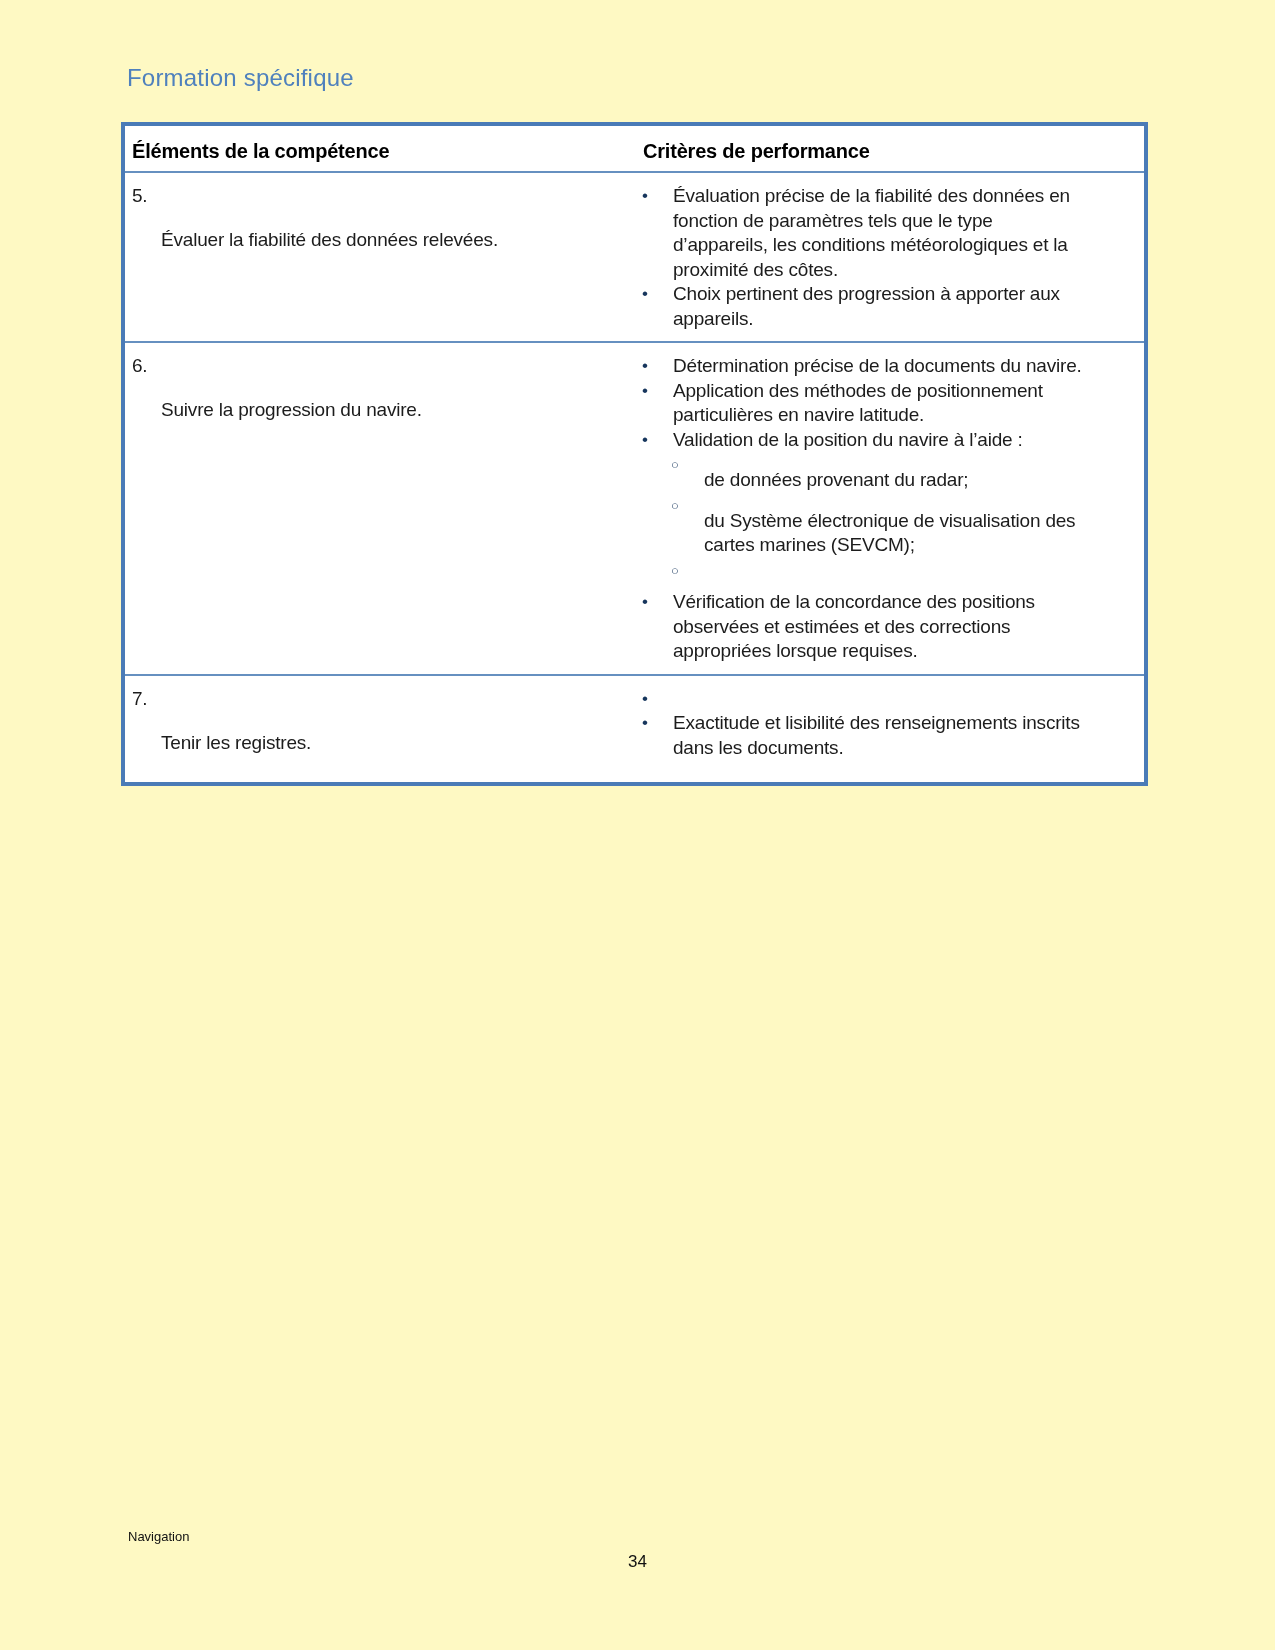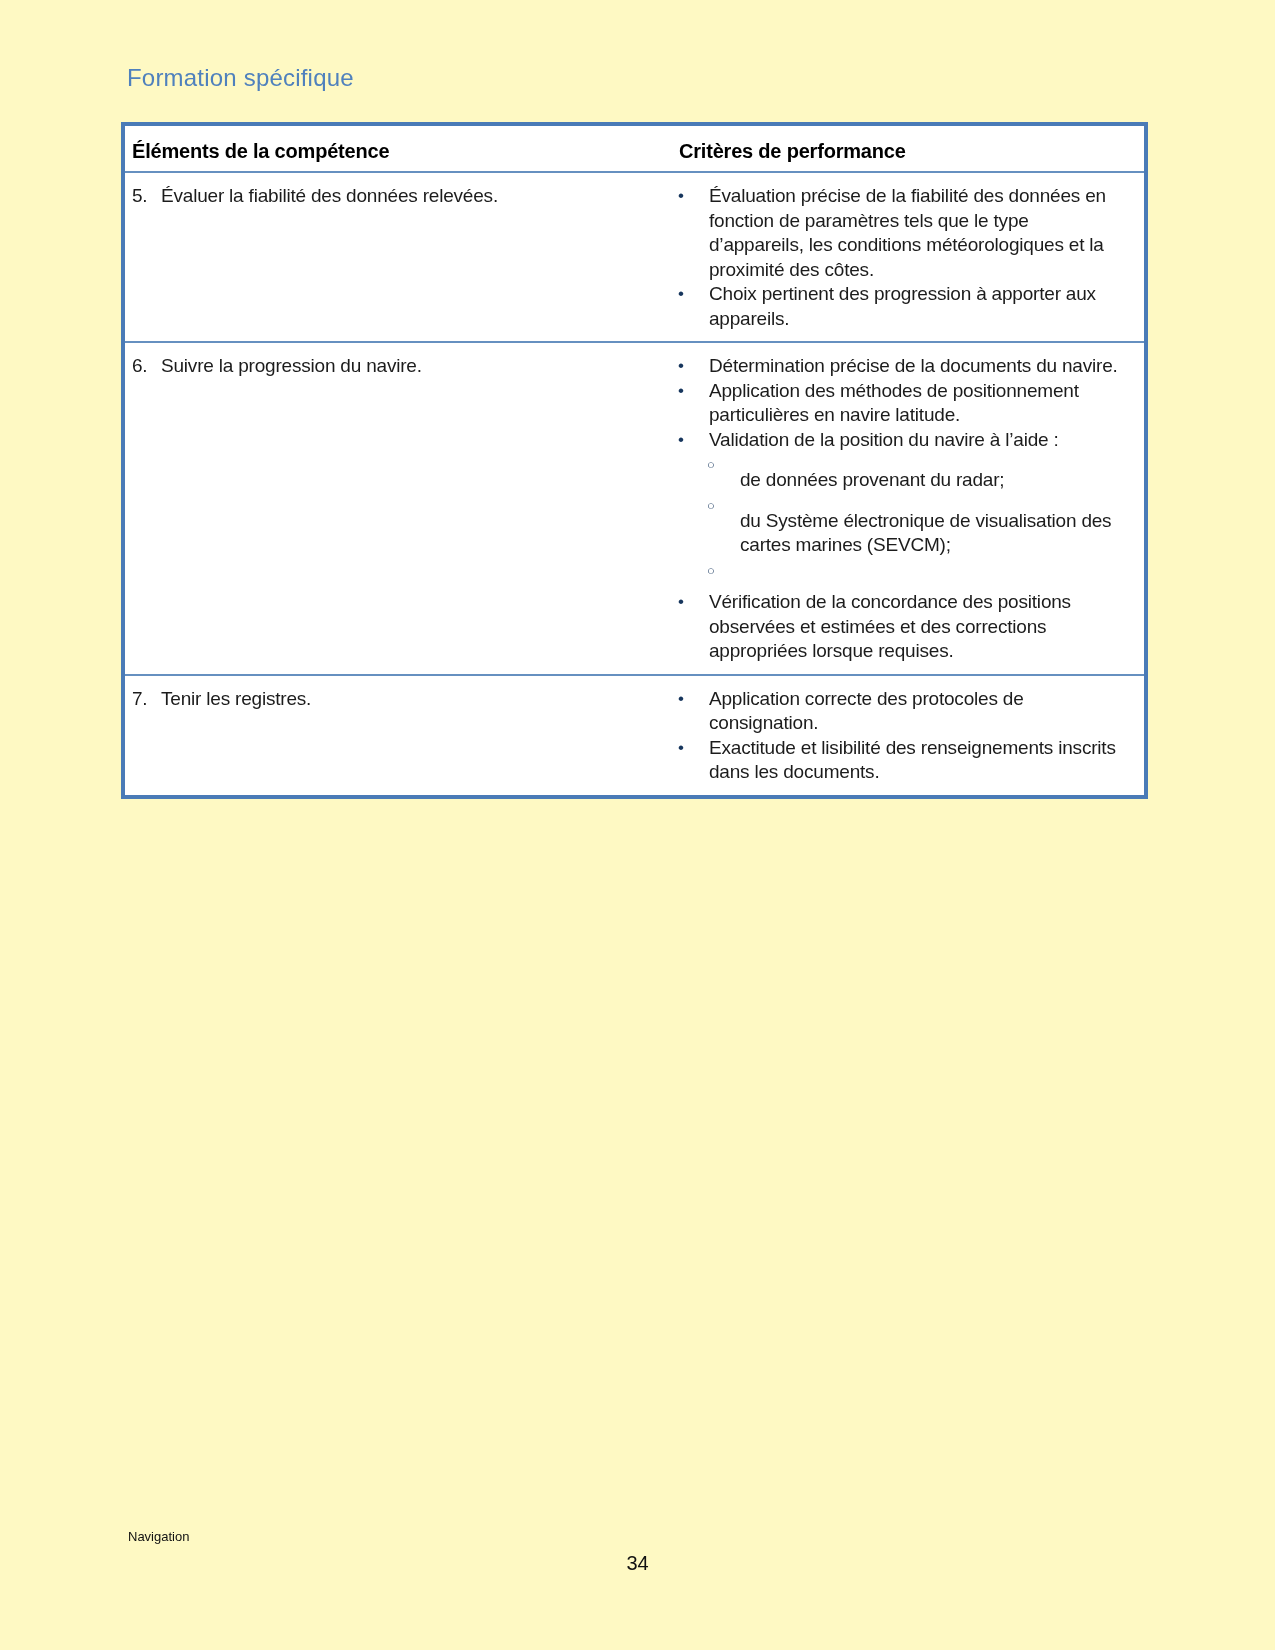--- a/index.html
+++ b/index.html
@@ -28,21 +28,20 @@
   .ctable{
     position:absolute;left:121px;top:122px;
     width:1027px;
     border:4px solid var(--outer);
     background:#ffffff;
   }
   .trow{
     display:grid;
     grid-template-columns:486px 1fr;
     border-bottom:2px solid var(--inner);
-    gap:36px;
   }
   .trow:last-child{border-bottom:none;}
   .trow.header{min-height:47px;}
   .trow.r5{min-height:157px;}
   .trow.r6{min-height:286px;}
   .trow.r7{min-height:106px;}
   .hcell{
     font-weight:bold;font-size:20px;line-height:24px;
     color:#000;
     padding-top:13px;
@@ -52,21 +51,21 @@
   .hcell.right{padding-left:32px;}
   .cell{
     padding-top:11px;
     font-size:19px;line-height:24.5px;
     letter-spacing:-0.2px;
   }
   .cell.left{padding-left:7px;padding-right:14px;}
   .cell.right{padding-right:8px;padding-bottom:10px;}
   .elem{display:flex;align-items:flex-start;}
   .num{flex:0 0 29px;}
-  .etext{flex:1;white-space:pre-line;}
+  .etext{flex:1;white-space:pre-line;margin-top:44px;}
   .b-item{display:flex;align-items:flex-start;padding-left:31px;}
   .b-item.spaced{margin-top:7px;}
   .b-marker{
     flex:0 0 31px;
     color:var(--bullet);
     font-size:17px;line-height:24.5px;
   }
   .b-text{flex:1;white-space:pre-line;}
   .s-item{display:flex;align-items:flex-start;padding-left:60px;}
   .s-marker{
@@ -76,21 +75,21 @@
     padding-top:1px;
   }
   .s-text{flex:1;white-space:pre-line;margin-top:16px;}
   .footer-label{
     position:absolute;left:128px;top:1529px;
     font-size:13px;line-height:1.25;color:#111;
   }
   .page-num{
     position:absolute;left:0;top:1551px;width:1275px;
     text-align:center;
-    font-size:20px;line-height:1.25;color:#111;
+    font-size:17px;line-height:1.25;color:#111;
   }
 </style>
 </head>
 <body>
 
 <div class="page">
 
   <div class="title">Formation spécifique</div>
 
   <div class="ctable">
@@ -168,22 +167,20 @@
     <div class="trow r7">
       <div class="cell left">
         <div class="elem">
           <span class="num">7.</span>
           <span class="etext">Tenir les registres.</span>
         </div>
       </div>
       <div class="cell right">
         <div class="b-item">
           <span class="b-marker">•</span>
-          <span class="b-text">Application correcte des protocoles de
-consignation.</span>
         </div>
         <div class="b-item">
           <span class="b-marker">•</span>
           <span class="b-text">Exactitude et lisibilité des renseignements inscrits
 dans les documents.</span>
         </div>
       </div>
     </div>
 
   </div>

